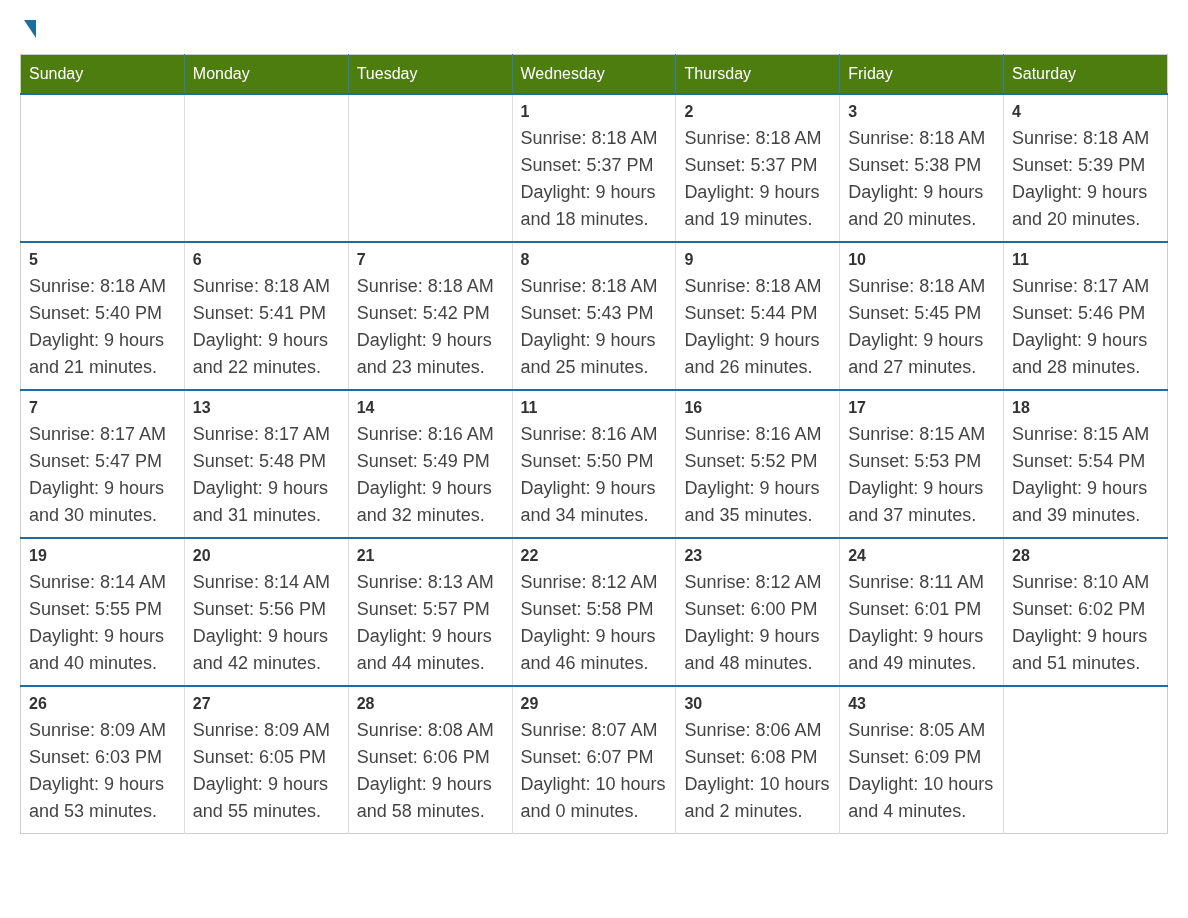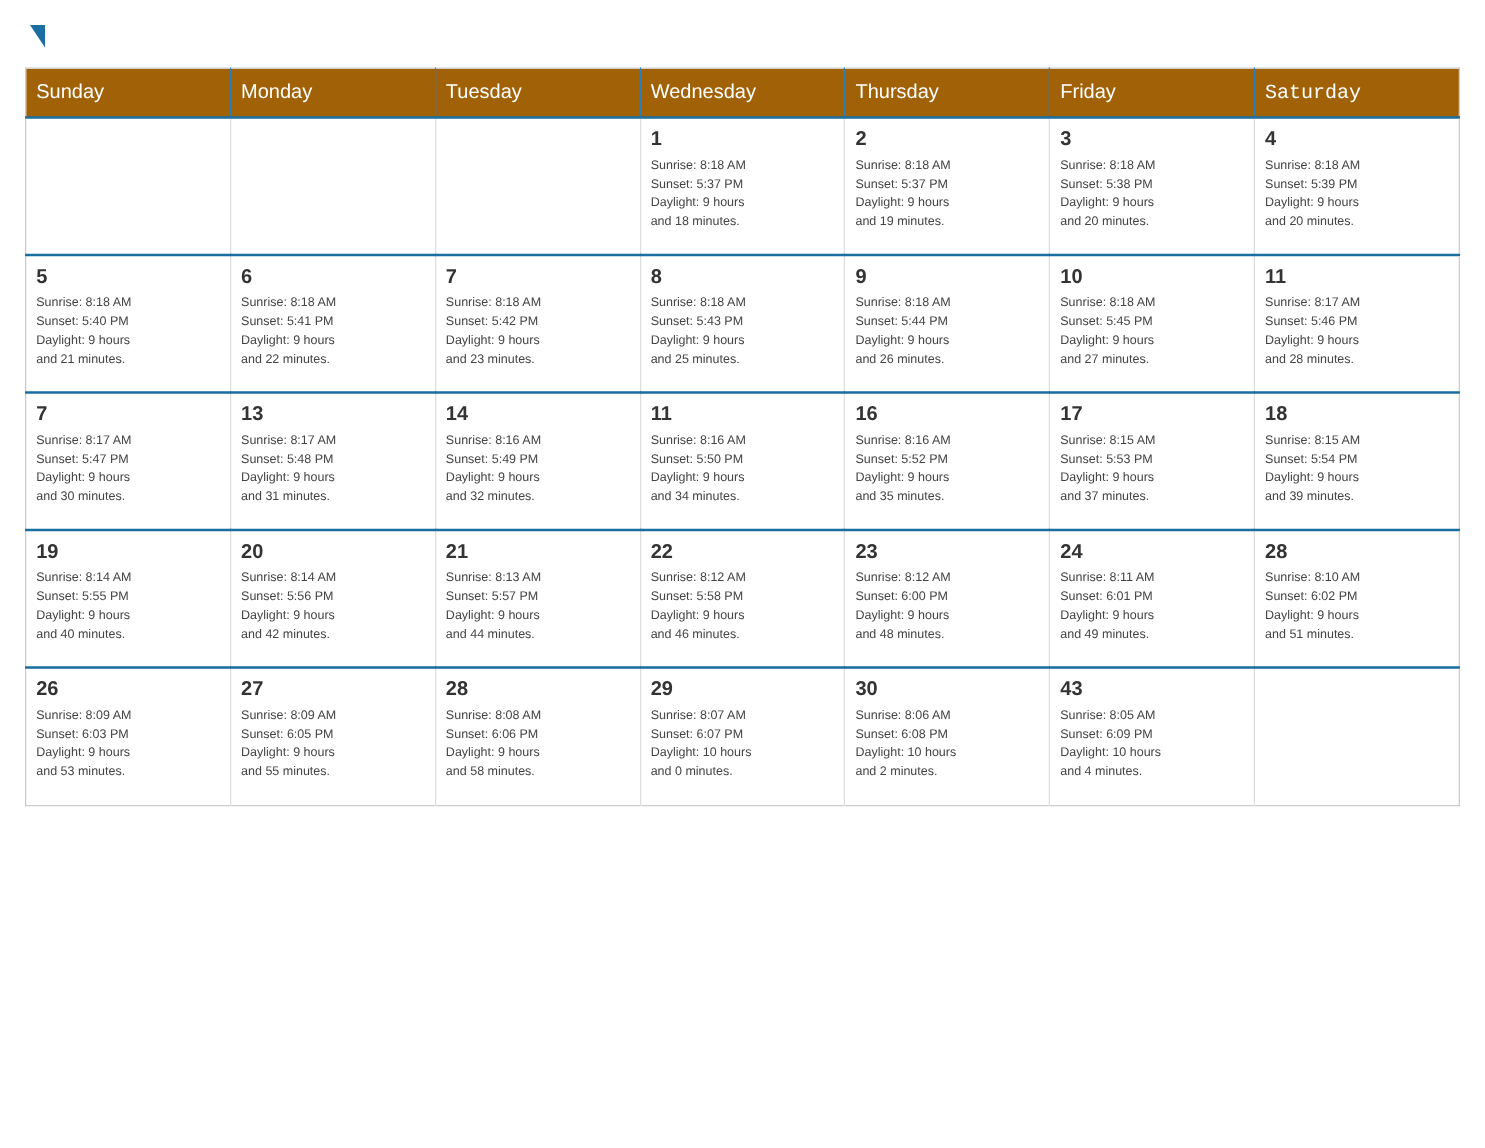--- a/index.html
+++ b/index.html
@@ -56,35 +56,34 @@
       font-size: 22px;
       color: #555;
       margin-top: 4px;
     }
     .calendar {
       width: 100%;
       border-collapse: collapse;
       border: 1px solid #ccc;
     }
     .calendar thead tr {
-      background-color: #a16207;
+      background-color: #4d7c0f;
       padding-left: 20px;
     }
     .calendar thead th {
       color: #fff;
       font-size: 16px;
       font-weight: normal;
       padding: 10px 8px;
       text-align: left;
       border-right: 1px solid #2980b9;
       width: calc(100% / 7);
     }
     .calendar thead th:last-child {
       border-right: none;
-      font-family: Liberation Mono, monospace;
     }
     .calendar tbody tr {
       border-top: 2px solid #1a6ea0;
     }
     .calendar tbody td {
       vertical-align: top;
       padding: 8px;
       border-right: 1px solid #ddd;
       width: calc(100% / 7);
       min-height: 110px;
@@ -93,21 +92,21 @@
     .calendar tbody td:last-child {
       border-right: none;
     }
     .day-number {
       font-size: 16px;
       color: #333;
       font-weight: bold;
       margin-bottom: 4px;
     }
     .day-info {
-      font-size: 10px;
+      font-size: 18px;
       color: #444;
       line-height: 1.5;
     }
     .empty-cell {
       background: #fff;
     }
   </style>
 </head>
 <body>
 

